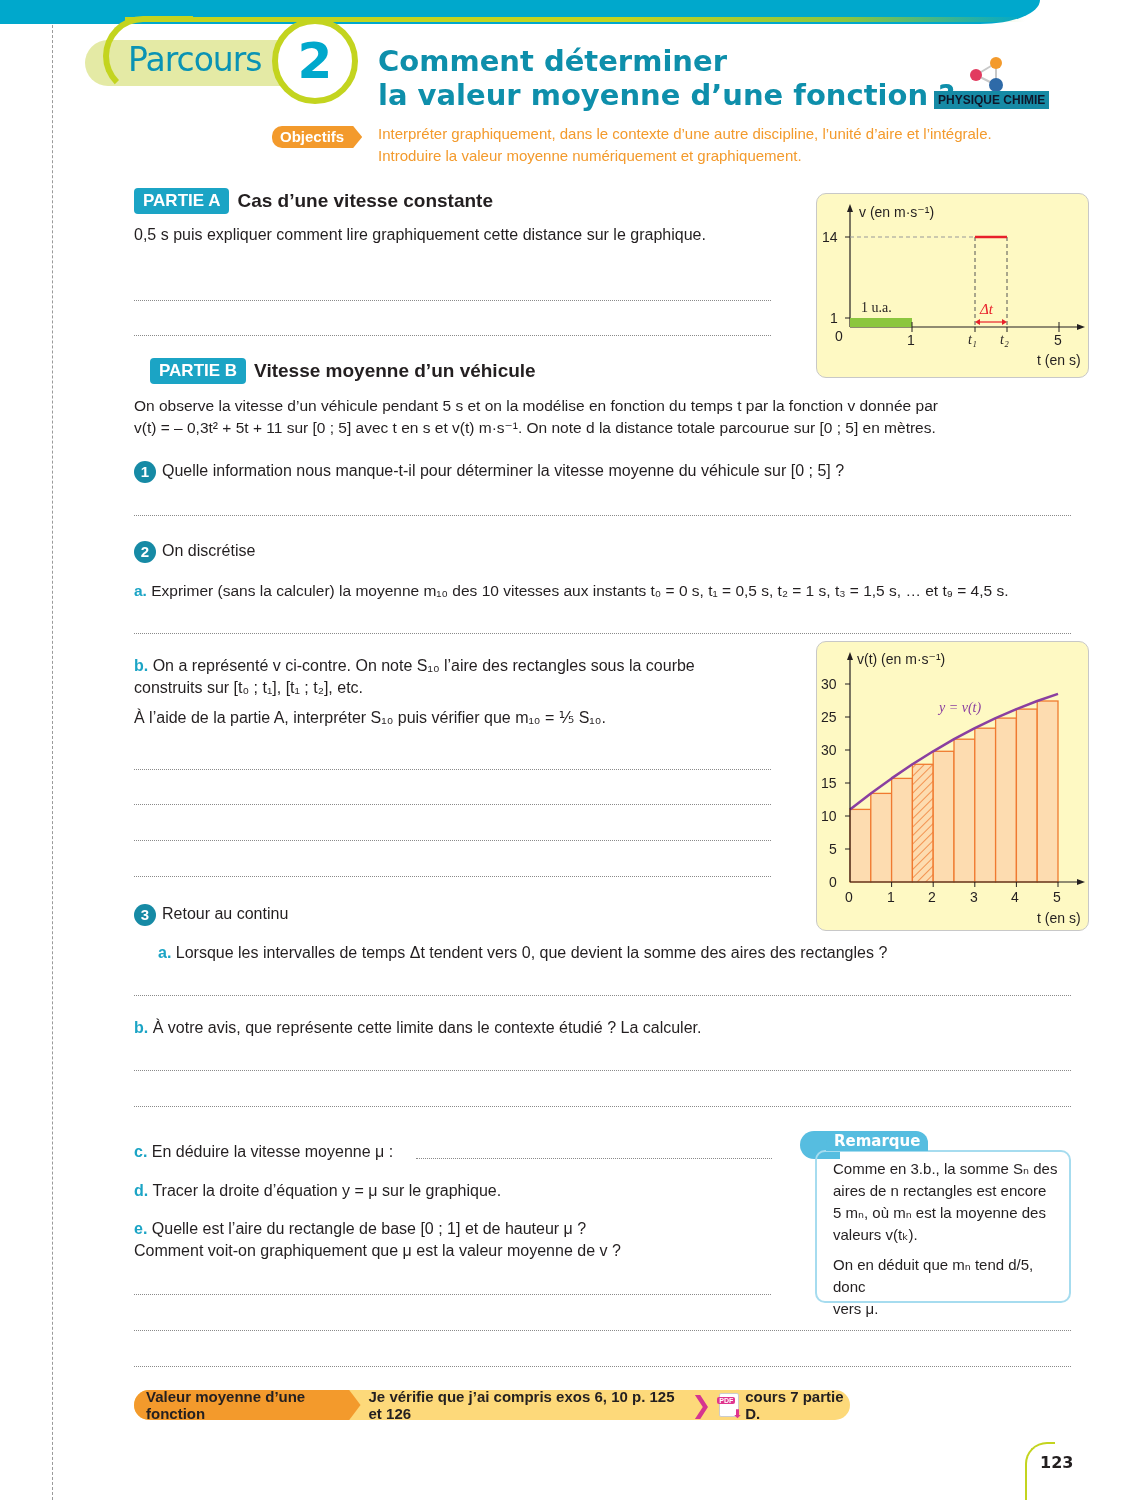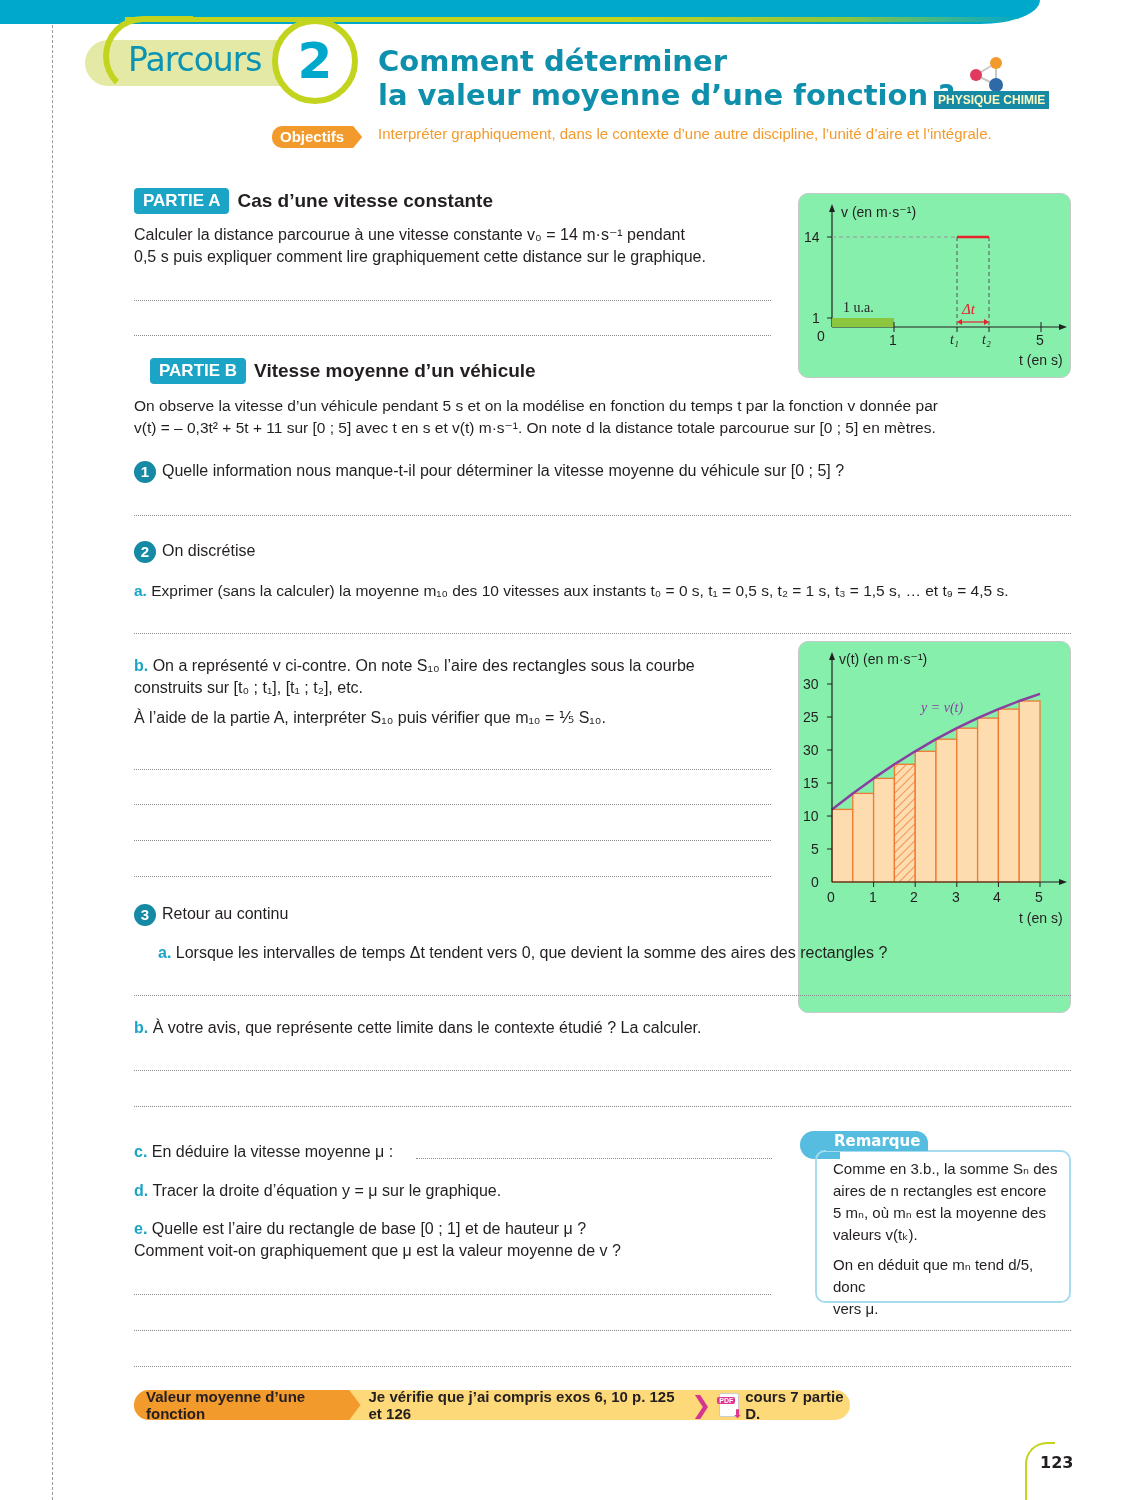--- a/index.html
+++ b/index.html
@@ -8,32 +8,32 @@
   .abs { position: absolute; }
   .topbar { left: 0; top: 0; width: 1040px; height: 24px; background: #00a8cc; border-bottom-right-radius: 60px 24px; }
   .topstripe { left: 125px; top: 17px; width: 900px; height: 5px; background: linear-gradient(90deg, #c3d41f 0%, #c3d41f 55%, #8cc63f 80%, rgba(0,168,204,0) 100%); }
   .cutline { left: 52px; top: 0; height: 1500px; border-left: 1.5px dashed #9a9a9a; }
   .parcours-pill { left: 85px; top: 40px; width: 220px; height: 46px; background: #e4eaa5; border-radius: 23px 0 0 23px; }
   .parcours-arc { left: 103px; top: 16px; width: 90px; height: 80px; border: 6px solid #c3d41f; border-right: none; border-bottom-color: transparent; border-radius: 45px 0 0 45px; }
   .parcours-word { left: 128px; top: 40px; font-size: 33px; color: #0a93b4; font-family: "DejaVu Sans", sans-serif; font-weight: normal; letter-spacing: -1px; }
   .parcours-circle { left: 272px; top: 18px; width: 86px; height: 86px; border: 6px solid #c3d41f; border-radius: 50%; background: #fff; display: flex; align-items: center; justify-content: center; }
   .parcours-num { font-size: 50px; color: #00a8cc; font-family: "DejaVu Sans", sans-serif; font-weight: bold; }
   .title { left: 378px; top: 44px; font-size: 29px; line-height: 34px; color: #0e8fab; font-family: "DejaVu Sans", sans-serif; font-weight: bold; }
-  .tag-pc { left: 934px; top: 91px; background: #168aa5; color: #fef9c3; font-size: 12px; font-weight: bold; padding: 2px 4px; font-family: "Liberation Sans", sans-serif; letter-spacing: 0px; }
+  .tag-pc { left: 934px; top: 91px; background: #168aa5; color: #0f172a; font-size: 12px; font-weight: bold; padding: 2px 4px; font-family: "Liberation Sans", sans-serif; letter-spacing: 0px; }
   .molecule { left: 968px; top: 55px; width: 40px; height: 38px; }
   .objectifs { left: 272px; top: 126px; background: #f39a2c; color: #fff; font-size: 15px; font-weight: bold; padding: 2px 10px 3px 8px; border-radius: 10px 0 0 10px; clip-path: polygon(0 0, 90% 0, 100% 50%, 90% 100%, 0 100%); padding-right: 18px; }
   .obj-text { left: 378px; top: 123px; font-size: 15px; line-height: 22px; color: #f39a2c; }
   .partie-label { background: #1ba4c5; color: #fff; font-size: 17px; font-weight: bold; padding: 3px 9px; border-radius: 4px; }
   .partie-title { font-size: 19px; font-weight: bold; color: #231f20; margin-left: 8px; }
   .partie { display: flex; align-items: center; }
   .body-text { font-size: 16px; line-height: 22px; color: #231f20; }
   .dotline { height: 0; border-top: 1.5px dotted #8a8a8a; }
   .num-badge { display: inline-flex; width: 22px; height: 22px; background: #168aa5; color: #fff; border-radius: 50%; font-weight: bold; font-size: 15px; align-items: center; justify-content: center; margin-right: 6px; vertical-align: middle; }
   .letter { color: #1ba4c5; font-weight: bold; }
-  .graph-box { border: 1.5px solid #c8c8c8; border-radius: 10px; background: #86efac; }
+  .graph-box { border: 1.5px solid #c8c8c8; border-radius: 10px; background: #fef9c3; margin-left: 18px; }
   .remarque { left: 815px; top: 1150px; width: 256px; height: 153px; border: 2px solid #a6dcef; border-radius: 10px; }
   .remarque-tab { left: 826px; top: 1131px; background: #56bde0; color: #fff; font-weight: bold; font-size: 15px; padding: 1px 8px; border-radius: 12px 12px 0 0; font-family: "DejaVu Sans", sans-serif; }
   .remarque-corner { left: 800px; top: 1131px; width: 40px; height: 28px; background: #56bde0; border-radius: 20px 0 0 20px; }
   .remarque-text { left: 833px; top: 1158px; width: 235px; font-size: 15px; line-height: 22px; }
   .footer-bar { left: 134px; top: 1390px; width: 716px; height: 30px; background: #fdd97a; border-radius: 15px; display: flex; align-items: center; font-size: 15px; font-weight: bold; }
   .footer-left { background: #f39a2c; height: 30px; display: flex; align-items: center; padding: 0 16px 0 12px; border-radius: 15px 0 0 15px; clip-path: polygon(0 0, 95% 0, 100% 50%, 95% 100%, 0 100%); color: #231f20; }
   .pager { left: 862px; top: 1502px; font-size: 16px; font-family: Liberation Serif, serif; }
   .page-num { left: 1040px; top: 1453px; font-size: 16px; font-weight: bold; font-family: "DejaVu Sans", sans-serif; }
   .page-arc { left: 1025px; top: 1442px; width: 30px; height: 60px; border-left: 2.5px solid #c3d41f; border-top: 2.5px solid #c3d41f; border-top-left-radius: 22px; }
 </style>
@@ -59,28 +59,28 @@
   <line x1="8" y1="20" x2="28" y2="30" stroke="#c8c8c8" stroke-width="2"></line>
   <line x1="28" y1="8" x2="28" y2="30" stroke="#c8c8c8" stroke-width="2"></line>
   <circle cx="8" cy="20" r="6" fill="#e23a5f"></circle>
   <circle cx="28" cy="8" r="6" fill="#f39a2c"></circle>
   <circle cx="28" cy="30" r="7" fill="#2e6aa8"></circle>
 </svg>
 <div class="abs tag-pc">PHYSIQUE CHIMIE</div>
 <div class="abs objectifs">Objectifs</div>
 <div class="abs obj-text">
   <div>Interpréter graphiquement, dans le contexte d’une autre discipline, l’unité d’aire et l’intégrale.</div>
+  <div>Introduire la valeur moyenne numériquement et graphiquement.</div>
 </div>
 
 <div class="abs partie" style="left:134px; top:188px;">
   <span class="partie-label">PARTIE A</span>
   <span class="partie-title">Cas d’une vitesse constante</span>
 </div>
 <div class="abs body-text" style="left:134px; top:224px; width:650px;">
-  <div>Calculer la distance parcourue à une vitesse constante v₀ = 14 m·s⁻¹ pendant</div>
   <div>0,5 s puis expliquer comment lire graphiquement cette distance sur le graphique.</div>
 </div>
 <div class="abs dotline" style="left:134px; top:300px; width:637px;"></div>
 <div class="abs dotline" style="left:134px; top:335px; width:637px;"></div>
 
 <div class="abs graph-box" style="left:798px; top:193px; width:273px; height:185px;">
   <svg width="273" height="185" viewBox="0 0 273 185">
     <line x1="33" y1="133" x2="33" y2="14" stroke="#231f20" stroke-width="1.2"></line>
     <polygon points="30,18 33,10 36,18" fill="#231f20"></polygon>
     <line x1="33" y1="133" x2="264" y2="133" stroke="#231f20" stroke-width="1.2"></line>
@@ -138,21 +138,21 @@
 <div class="abs body-text" style="left:134px; top:655px; width:650px;">
   <div><span class="letter">b.</span> <span>On a représenté v ci-contre. On note S₁₀ l’aire des rectangles sous la courbe</span></div>
   <div>construits sur [t₀ ; t₁], [t₁ ; t₂], etc.</div>
   <div style="margin-top:8px;">À l’aide de la partie A, interpréter S₁₀ puis vérifier que m₁₀ = ⅕ S₁₀.</div>
 </div>
 <div class="abs dotline" style="left:134px; top:769px; width:637px;"></div>
 <div class="abs dotline" style="left:134px; top:804px; width:637px;"></div>
 <div class="abs dotline" style="left:134px; top:840px; width:637px;"></div>
 <div class="abs dotline" style="left:134px; top:876px; width:637px;"></div>
 
-<div class="abs graph-box" style="left:798px; top:641px; width:273px; height:372px;">
+<div class="abs graph-box" style="left:798px; top:641px; width:273px; height:290px;">
   <svg width="273" height="294" viewBox="0 0 273 294">
     <defs>
       <pattern id="hatch" width="6" height="6" patternUnits="userSpaceOnUse" patternTransform="rotate(45)">
         <rect width="6" height="6" fill="#fddcb0"></rect>
         <line x1="0" y1="0" x2="0" y2="6" stroke="#f07a30" stroke-width="1.5"></line>
       </pattern>
     </defs>
 
     <g stroke="#f07a30" stroke-width="1.3">
       <rect x="33" y="167.4" width="20.8" height="72.6" fill="#fddcb0"></rect>

